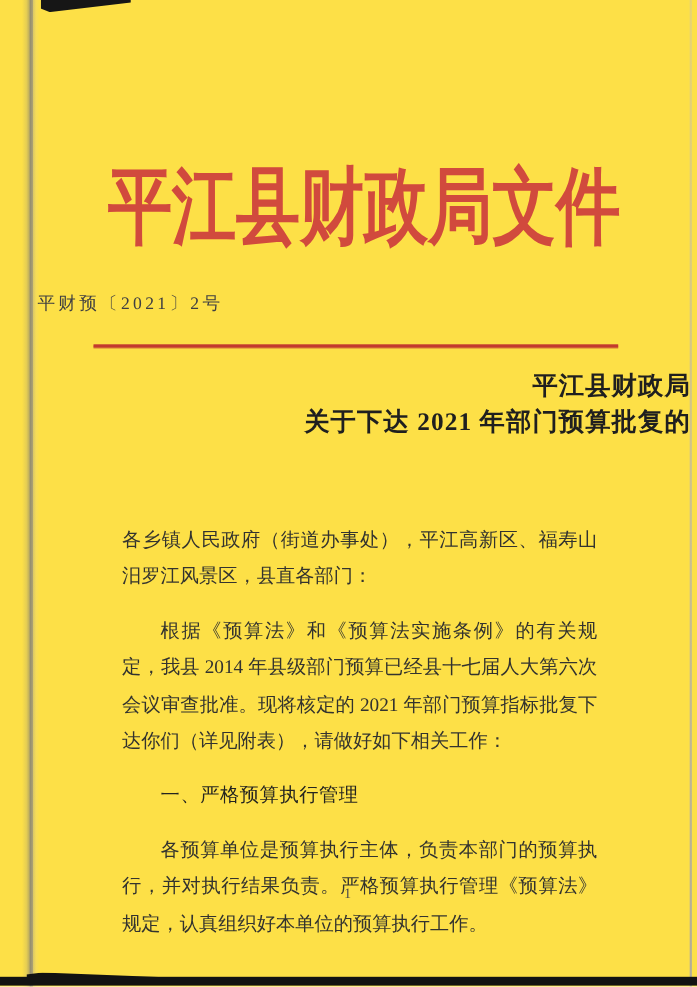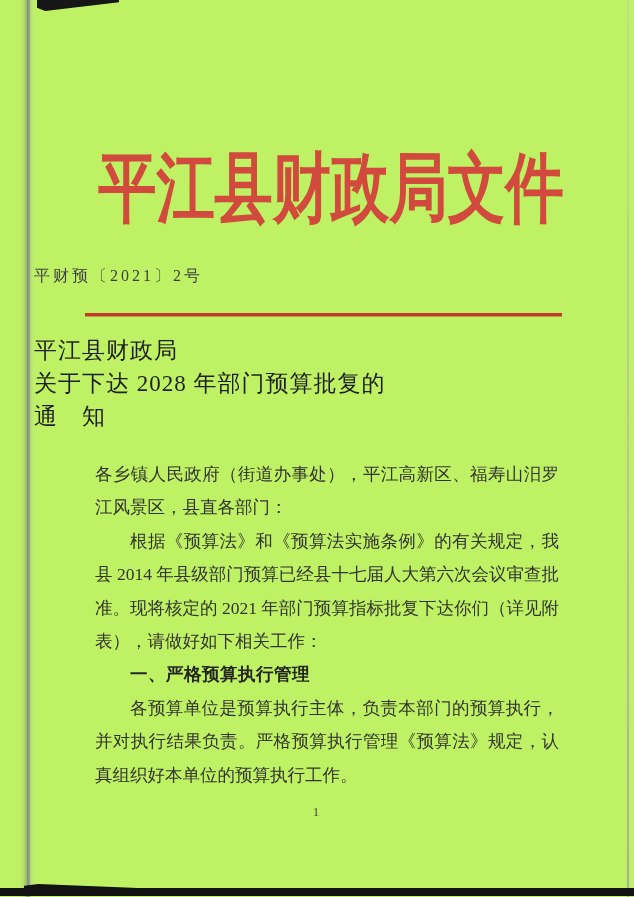--- a/index.html
+++ b/index.html
@@ -4,21 +4,21 @@
 <style>
   html, body {
     margin: 0;
     padding: 0;
     background: #ffffff;
   }
   .canvas {
     position: relative;
     width: 634px;
     height: 897px;
-    background: #bef264;
+    background: #fde047;
     overflow: hidden;
     font-family: "Liberation Serif", "DejaVu Serif", serif;
   }
 
   
   .artifact-top-wedge {
     position: absolute;
     left: 37px; top: 0;
     width: 82px; height: 11px;
     background: #161616;
@@ -98,41 +98,41 @@
     position: absolute;
     left: 51px; top: 313px;
     width: 477px; height: 3px;
     background: #c23a2e;
     box-shadow: 0 1px 0 rgba(194,58,46,0.45);
   }
   .doc-title {
     position: absolute;
     left: 0; top: 334px;
     width: 100%;
-    text-align: left;
+    text-align: right;
     font-size: 23px;
-    font-weight: normal;
+    font-weight: bold;
     line-height: 33px;
     color: #1f1f1f;
     letter-spacing: 1px;
   }
   .body-text {
     position: absolute;
     left: 61px; top: 458px;
     width: 464px;
     font-size: 17.5px;
     line-height: 33.4px;
     color: #33332f;
     text-align: justify;
     text-justify: inter-character;
   }
-  .body-text p { margin: 0; }
+  .body-text p { margin: 16px; }
   .body-text .indent { text-indent: 2em; }
   .body-text .section-heading {
-    font-weight: bold;
+    font-weight: normal;
     color: #242420;
     font-family: "Liberation Sans", "DejaVu Sans", sans-serif;
     letter-spacing: 0.5px;
   }
   .page-number {
     position: absolute;
     left: 0; top: 804px;
     width: 564px;
     text-align: center;
     font-size: 13px;
@@ -154,22 +154,21 @@
   <div class="content">
 
     <div class="red-banner">平江县财政局文件</div>
 
     <div class="doc-number">平财预〔2021〕2号</div>
 
     <div class="red-rule"></div>
 
     <div class="doc-title">
       <div>平江县财政局</div>
-      <div>关于下达 2028 年部门预算批复的</div>
-      <div>通　知</div>
+      <div>关于下达 2021 年部门预算批复的</div>
     </div>
 
     <div class="body-text">
       <p>各乡镇人民政府（街道办事处），平江高新区、福寿山汨罗江风景区，县直各部门：</p>
       <p class="indent">根据《预算法》和《预算法实施条例》的有关规定，我县 2014 年县级部门预算已经县十七届人大第六次会议审查批准。现将核定的 2021 年部门预算指标批复下达你们（详见附表），请做好如下相关工作：</p>
       <p class="indent section-heading">一、严格预算执行管理</p>
       <p class="indent">各预算单位是预算执行主体，负责本部门的预算执行，并对执行结果负责。严格预算执行管理《预算法》规定，认真组织好本单位的预算执行工作。</p>
     </div>
 
     <div class="page-number">1</div>

